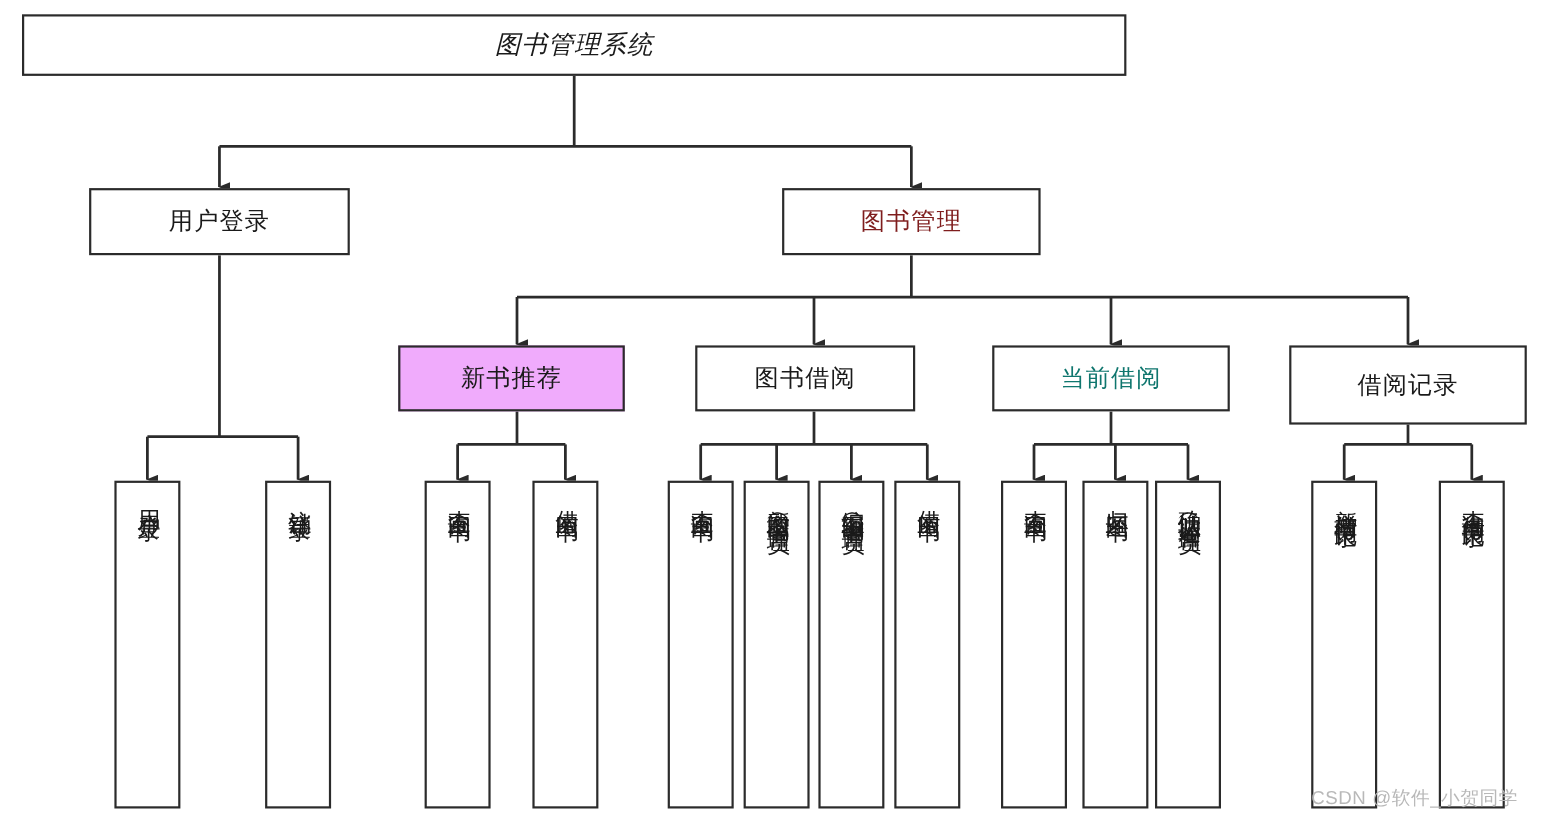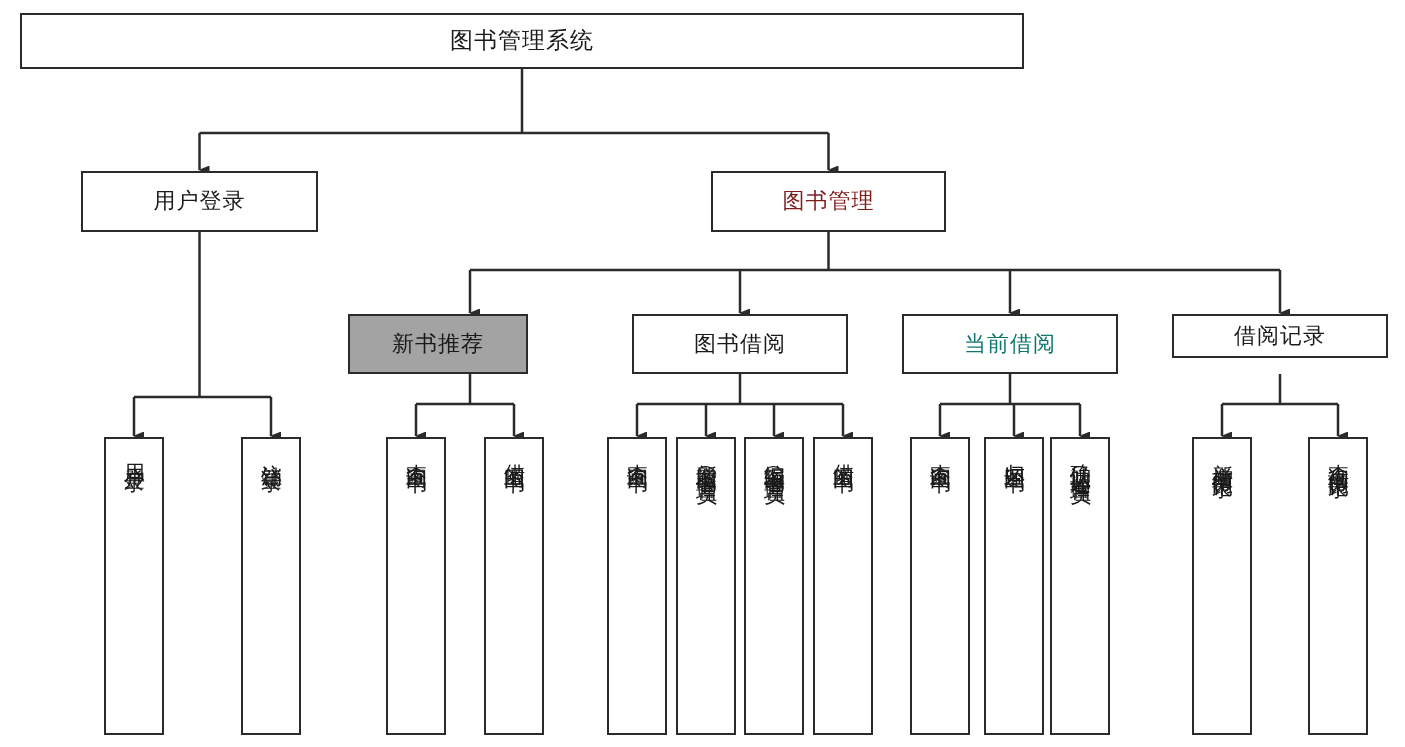--- a/index.html
+++ b/index.html
@@ -109,38 +109,38 @@
         <line x1="1080" y1="404" x2="1080" y2="436" stroke="#2b2b2b" stroke-width="2.5" marker-end="url(#arrowhead)"></line>
         <line x1="1280" y1="374" x2="1280" y2="404" stroke="#2b2b2b" stroke-width="2.5"></line>
         <line x1="1222" y1="404" x2="1338" y2="404" stroke="#2b2b2b" stroke-width="2.5"></line>
         <line x1="1222" y1="404" x2="1222" y2="436" stroke="#2b2b2b" stroke-width="2.5" marker-end="url(#arrowhead)"></line>
         <line x1="1338" y1="404" x2="1338" y2="436" stroke="#2b2b2b" stroke-width="2.5" marker-end="url(#arrowhead)"></line>
       </g>
   </svg>
 
   <div id="node-layer">
       <div class="node node-h node-root" style="left: 20px; top: 13px; width: 1004px; height: 56px; border-color: rgb(43, 43, 43); background: rgb(255, 255, 255);">
-        <span class="node-label" style="color: rgb(26, 26, 26);">图书管理系统</span>
+        <span class="node-label" style="color: rgb(26, 26, 26); font-style: italic;">图书管理系统</span>
       </div>
       <div class="node node-h" style="left: 81px; top: 171px; width: 237px; height: 61px; border-color: rgb(43, 43, 43); background: rgb(255, 255, 255);">
         <span class="node-label" style="color: rgb(26, 26, 26);">用户登录</span>
       </div>
       <div class="node node-h" style="left: 711px; top: 171px; width: 235px; height: 61px; border-color: rgb(43, 43, 43); background: rgb(255, 255, 255);">
         <span class="node-label" style="color: #7f1d1d;">图书管理</span>
       </div>
-      <div class="node node-h" style="left: 348px; top: 314px; width: 180px; height: 60px; border-color: rgb(43, 43, 43); background: #a3a3a3;">
+      <div class="node node-h" style="left: 362px; top: 314px; width: 206px; height: 60px; border-color: rgb(43, 43, 43); background: #f0abfc;">
         <span class="node-label" style="color: rgb(26, 26, 26);">新书推荐</span>
       </div>
-      <div class="node node-h" style="left: 632px; top: 314px; width: 216px; height: 60px; border-color: rgb(43, 43, 43); background: rgb(255, 255, 255); align-items: center;">
+      <div class="node node-h" style="left: 632px; top: 314px; width: 200px; height: 60px; border-color: rgb(43, 43, 43); background: rgb(255, 255, 255); align-items: center;">
         <span class="node-label" style="color: rgb(26, 26, 26);">图书借阅</span>
       </div>
       <div class="node node-h" style="left: 902px; top: 314px; width: 216px; height: 60px; border-color: rgb(43, 43, 43); background: rgb(255, 255, 255);">
         <span class="node-label" style="color: #0f766e;">当前借阅</span>
       </div>
-      <div class="node node-h" style="left: 1172px; top: 314px; width: 216px; height: 44px; border-color: rgb(43, 43, 43); background: rgb(255, 255, 255);">
+      <div class="node node-h" style="left: 1172px; top: 314px; width: 216px; height: 72px; border-color: rgb(43, 43, 43); background: rgb(255, 255, 255);">
         <span class="node-label" style="color: rgb(26, 26, 26);">借阅记录</span>
       </div>
       <div class="node node-v" style="left: 104px; top: 437px; width: 60px; height: 298px; border-color: rgb(43, 43, 43); background: rgb(255, 255, 255);">
         <span class="node-label" style="color: rgb(26, 26, 26);">用户登录</span>
       </div>
       <div class="node node-v" style="left: 241px; top: 437px; width: 60px; height: 298px; border-color: rgb(43, 43, 43); background: rgb(255, 255, 255);">
         <span class="node-label" style="color: rgb(26, 26, 26);">注销登录</span>
       </div>
       <div class="node node-v" style="left: 386px; top: 437px; width: 60px; height: 298px; border-color: rgb(43, 43, 43); background: rgb(255, 255, 255);">
         <span class="node-label" style="color: rgb(26, 26, 26);">查询图书</span>
@@ -170,14 +170,15 @@
         <span class="node-label" style="color: rgb(26, 26, 26);">确认归还（管理员）</span>
       </div>
       <div class="node node-v" style="left: 1192px; top: 437px; width: 60px; height: 298px; border-color: rgb(43, 43, 43); background: rgb(255, 255, 255);">
         <span class="node-label" style="color: rgb(26, 26, 26);">新增借阅记录</span>
       </div>
       <div class="node node-v" style="left: 1308px; top: 437px; width: 60px; height: 298px; border-color: rgb(43, 43, 43); background: rgb(255, 255, 255);">
         <span class="node-label" style="color: rgb(26, 26, 26);">查询借阅记录</span>
       </div>
     </div>
 
+  <div class="watermark" style="left: 1192px; top: 714px; color: rgb(184, 184, 184);">CSDN @软件_小贺同学</div>
 
 </div>
 
 </body></html>

